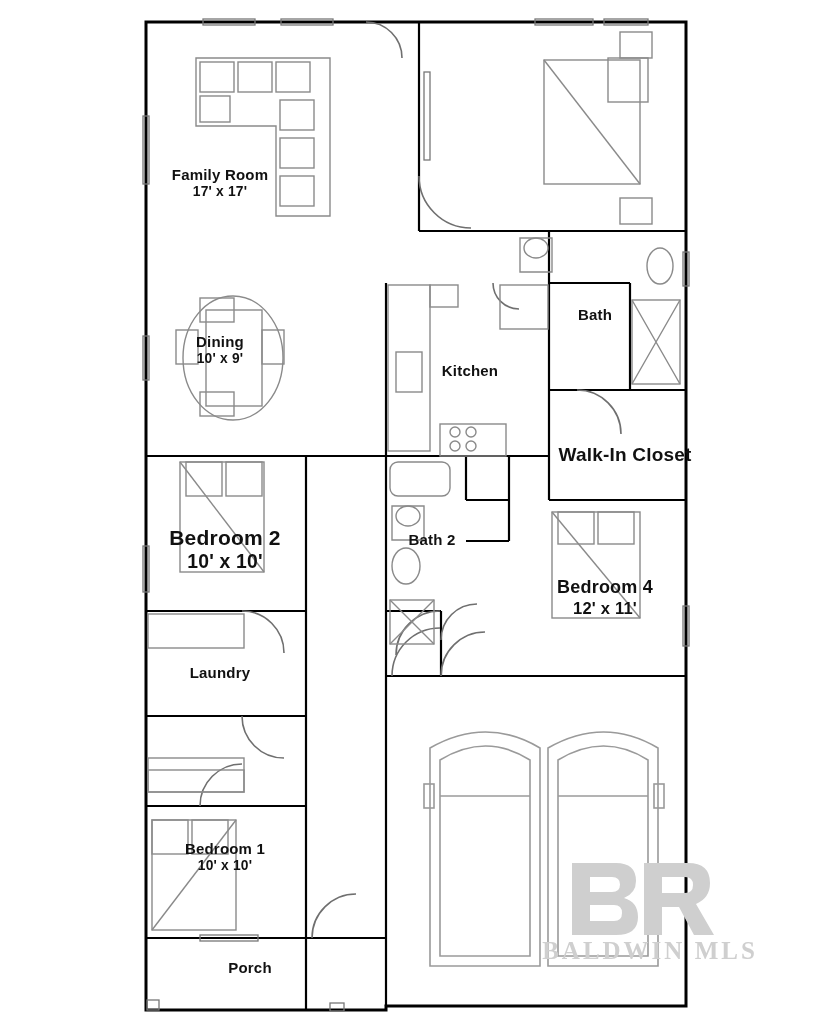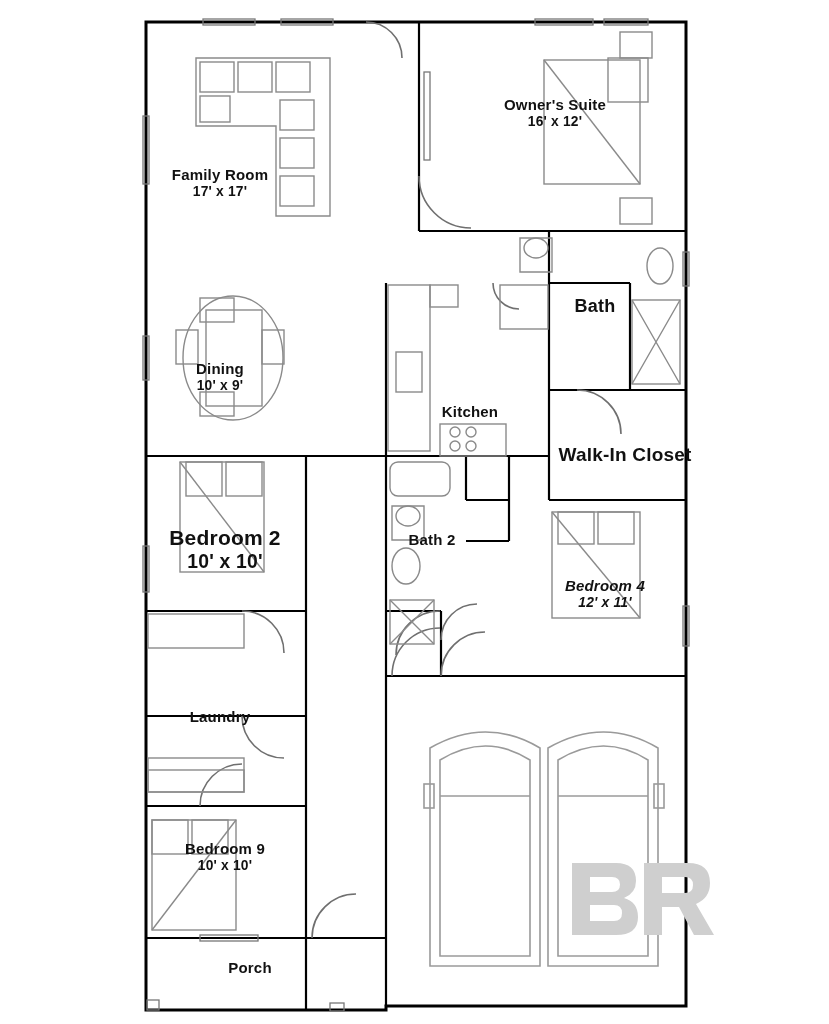--- a/index.html
+++ b/index.html
@@ -32,31 +32,31 @@
     line-height: 1.2;
     white-space: nowrap;
     letter-spacing: 0.2px;
   }
   .label .dim {
     display: block;
     font-weight: 700;
     font-size: 0.92em;
   }
   .lbl-family   { left: 130px; top: 125px; width: 180px; font-size: 15px; margin-top: 41px; }
-  .lbl-dining   { left: 145px; top: 333px; width: 150px; font-size: 15px; margin-top: 27px; }
+  .lbl-dining   { left: 145px; top: 333px; width: 150px; font-size: 15px; }
   .lbl-bed2     { left: 140px; top: 525px; width: 170px; font-size: 21px; }
   .lbl-bed3     { left: 140px; top: 840px; width: 170px; font-size: 15px; }
-  .lbl-laundry  { left: 140px; top: 708px; width: 160px; font-size: 15px; }
+  .lbl-laundry  { left: 140px; top: 664px; width: 160px; font-size: 15px; }
   .lbl-porch    { left: 190px; top: 959px; width: 120px; font-size: 15px; }
   .lbl-owner    { left: 455px; top: 96px; width: 200px; font-size: 15px; }
-  .lbl-kitchen  { left: 400px; top: 362px; width: 140px; font-size: 15px; margin-top: 41px; }
-  .lbl-bath     { left: 540px; top: 296px; width: 110px; font-size: 18px; }
+  .lbl-kitchen  { left: 400px; top: 362px; width: 140px; font-size: 15px; }
+  .lbl-bath     { left: 540px; top: 306px; width: 110px; font-size: 15px; }
   .lbl-closet   { left: 525px; top: 444px; width: 200px; font-size: 19px; }
   .lbl-bath2    { left: 372px; top: 531px; width: 120px; font-size: 15px; }
-  .lbl-bed4     { left: 520px; top: 577px; width: 170px; font-size: 15px; font-style: italic; }
+  .lbl-bed4     { left: 520px; top: 577px; width: 170px; font-size: 18px; }
   .lbl-garage   { left: 440px; top: 842px; width: 200px; font-size: 15px; }
 
   .watermark {
     position: absolute;
     left: 520px;
     top: 855px;
     width: 260px;
     height: 115px;
     pointer-events: none;
   }
@@ -253,36 +253,32 @@
     <span>Dining</span>
     <span class="dim">10' x 9'</span>
   </div>
 
   <div class="label lbl-bed2">
     <span>Bedroom 2</span>
     <span class="dim">10' x 10'</span>
   </div>
 
   <div class="label lbl-bed3">
-    <span>Bedroom 9</span>
+    <span>Bedroom 1</span>
     <span class="dim">10' x 10'</span>
   </div>
 
   <div class="label lbl-laundry">
     <span>Laundry</span>
   </div>
 
   <div class="label lbl-porch">
     <span>Porch</span>
   </div>
 
-  <div class="label lbl-owner">
-    <span>Owner's Suite</span>
-    <span class="dim">16' x 12'</span>
-  </div>
 
   <div class="label lbl-kitchen">
     <span>Kitchen</span>
   </div>
 
   <div class="label lbl-bath">
     <span>Bath</span>
   </div>
 
   <div class="label lbl-closet">
@@ -299,15 +295,16 @@
   </div>
 
 
   <div class="watermark">
     <svg viewBox="0 0 260 90" width="260" height="90">
       <g fill="#cfcfcf">
         <path d="M52 8 L96 8 Q116 8 116 26 Q116 38 104 43 Q118 47 118 62 Q118 80 96 80 L52 80 Z M70 22 L70 37 L92 37 Q100 37 100 29.5 Q100 22 92 22 Z M70 50 L70 66 L94 66 Q102 66 102 58 Q102 50 94 50 Z"></path>
         <path d="M124 8 L168 8 Q190 8 190 28 Q190 43 176 49 L194 80 L174 80 L159 52 L142 52 L142 80 L124 80 Z M142 22 L142 38 L165 38 Q173 38 173 30 Q173 22 165 22 Z"></path>
       </g>
     </svg>
+    <div class="wm-text">BALDWIN MLS</div>
   </div>
 
 </div>
 
 </body></html>

